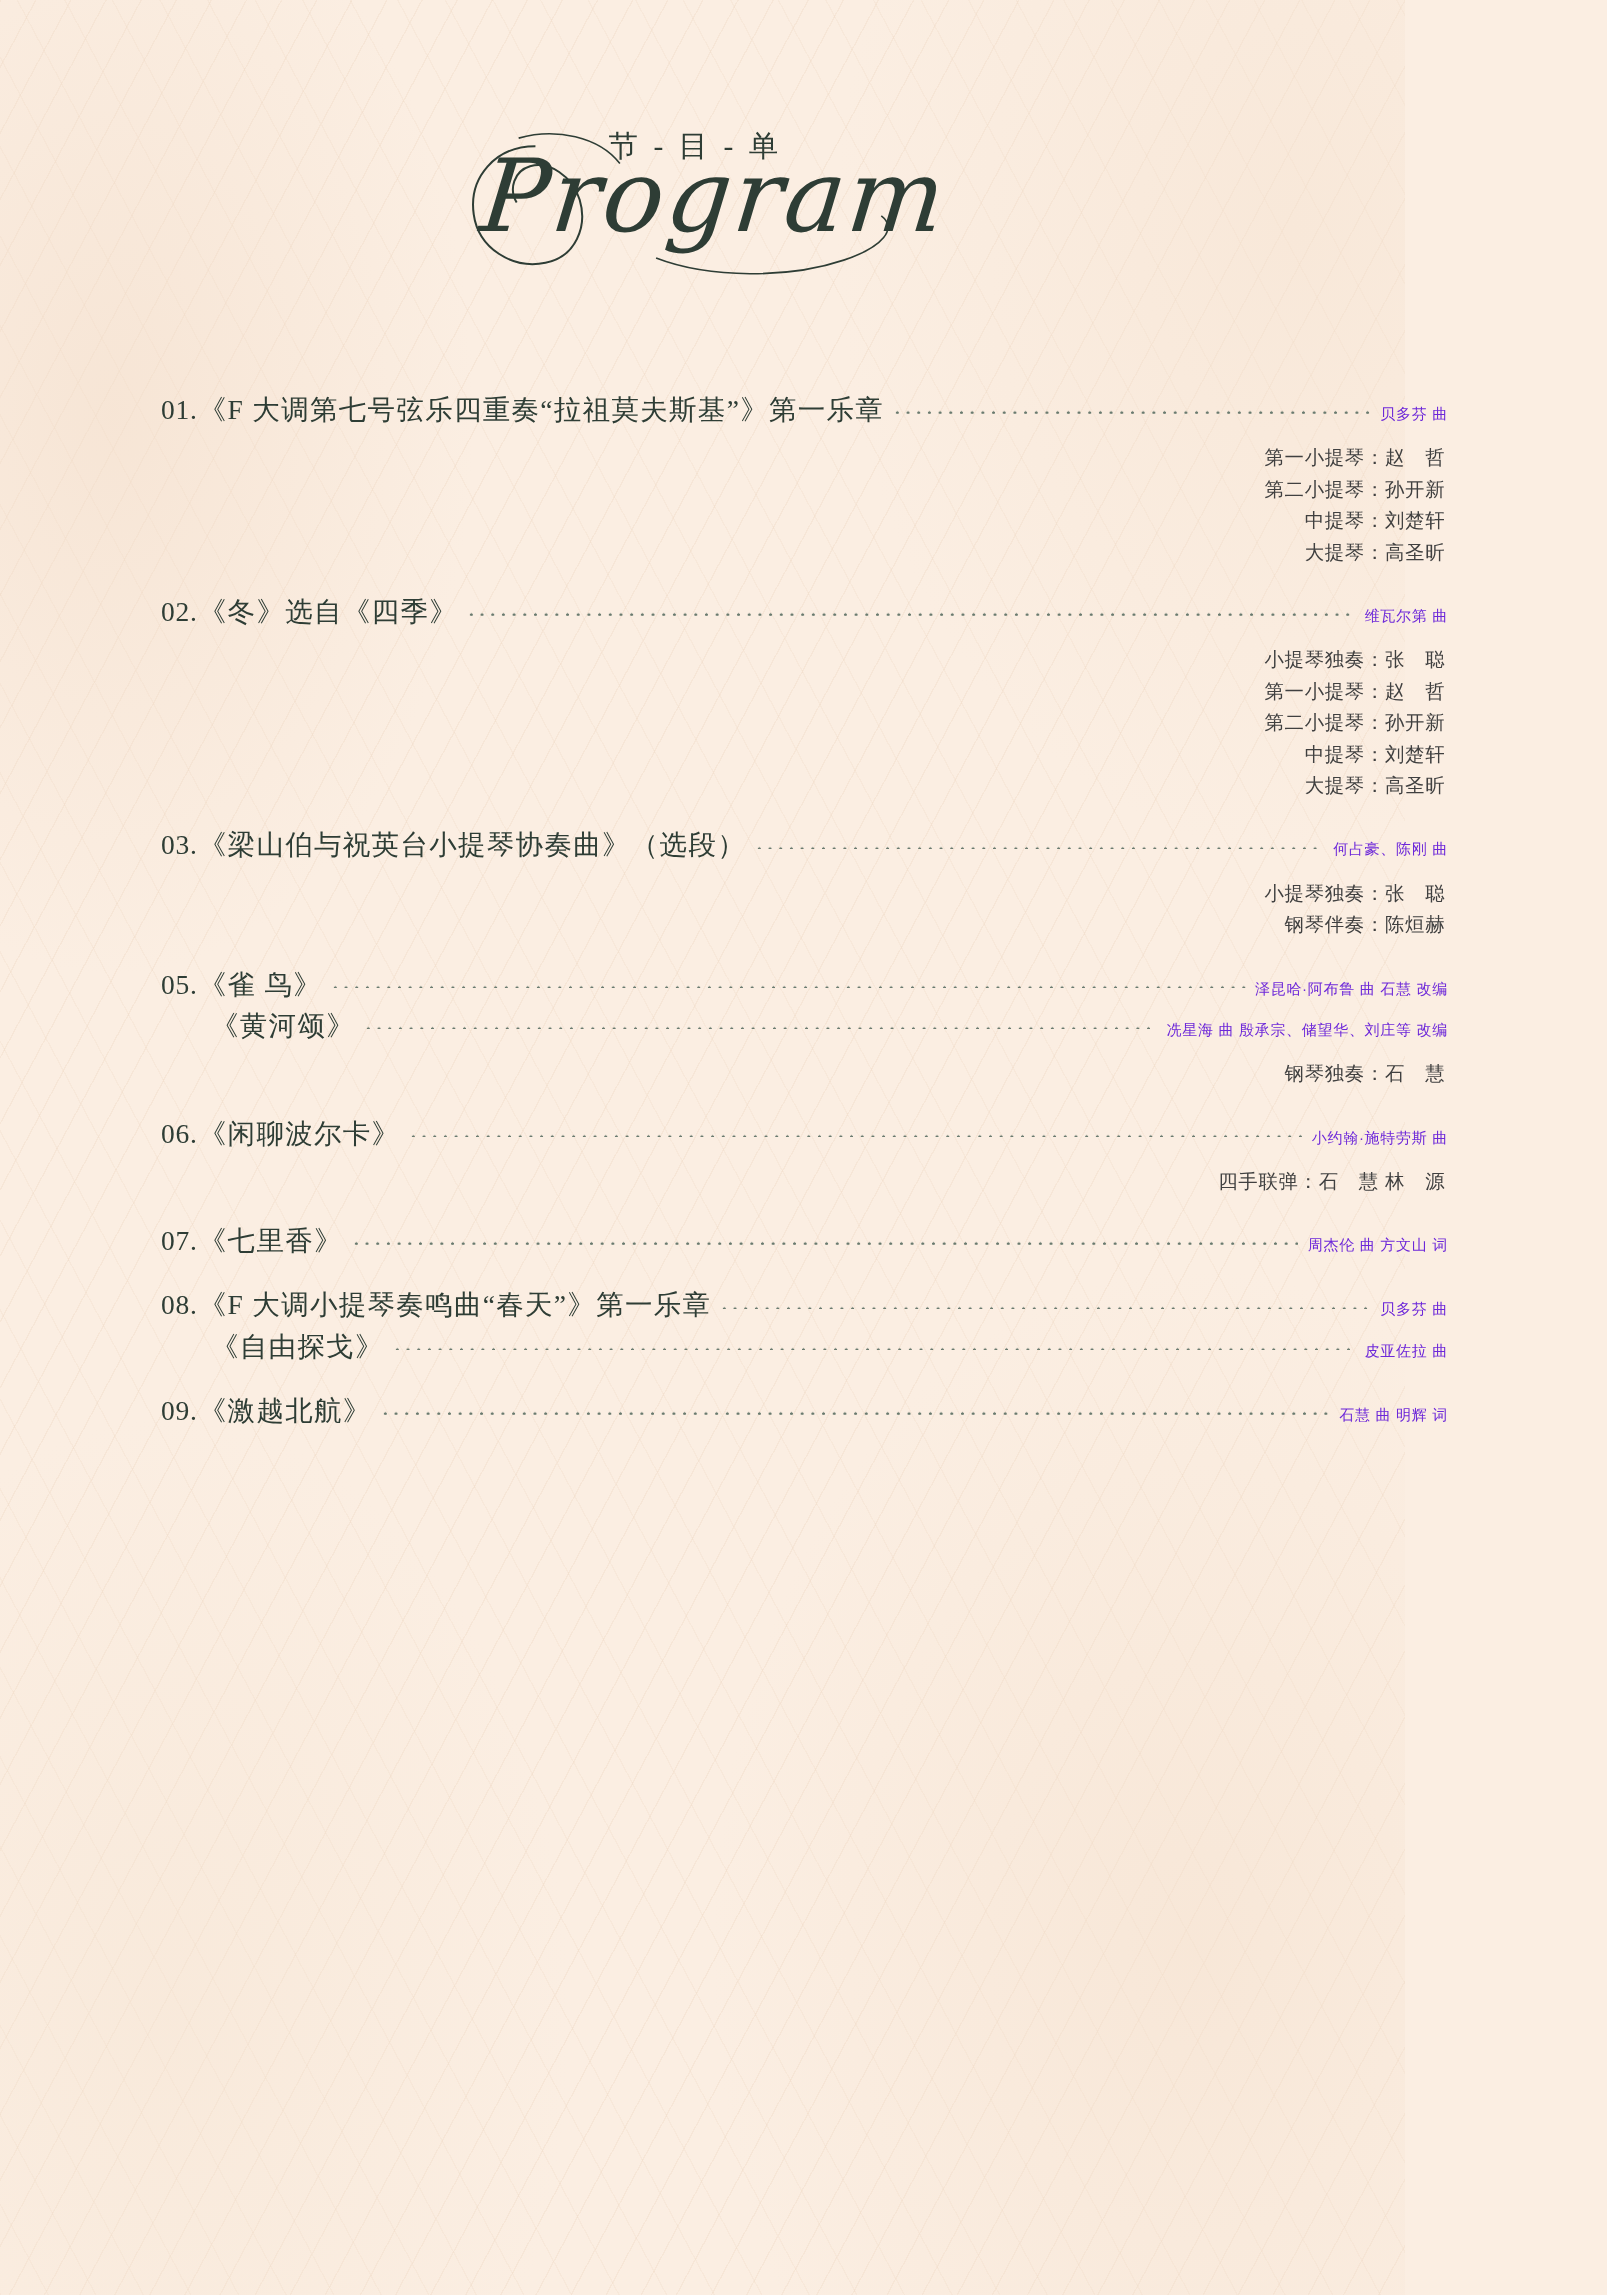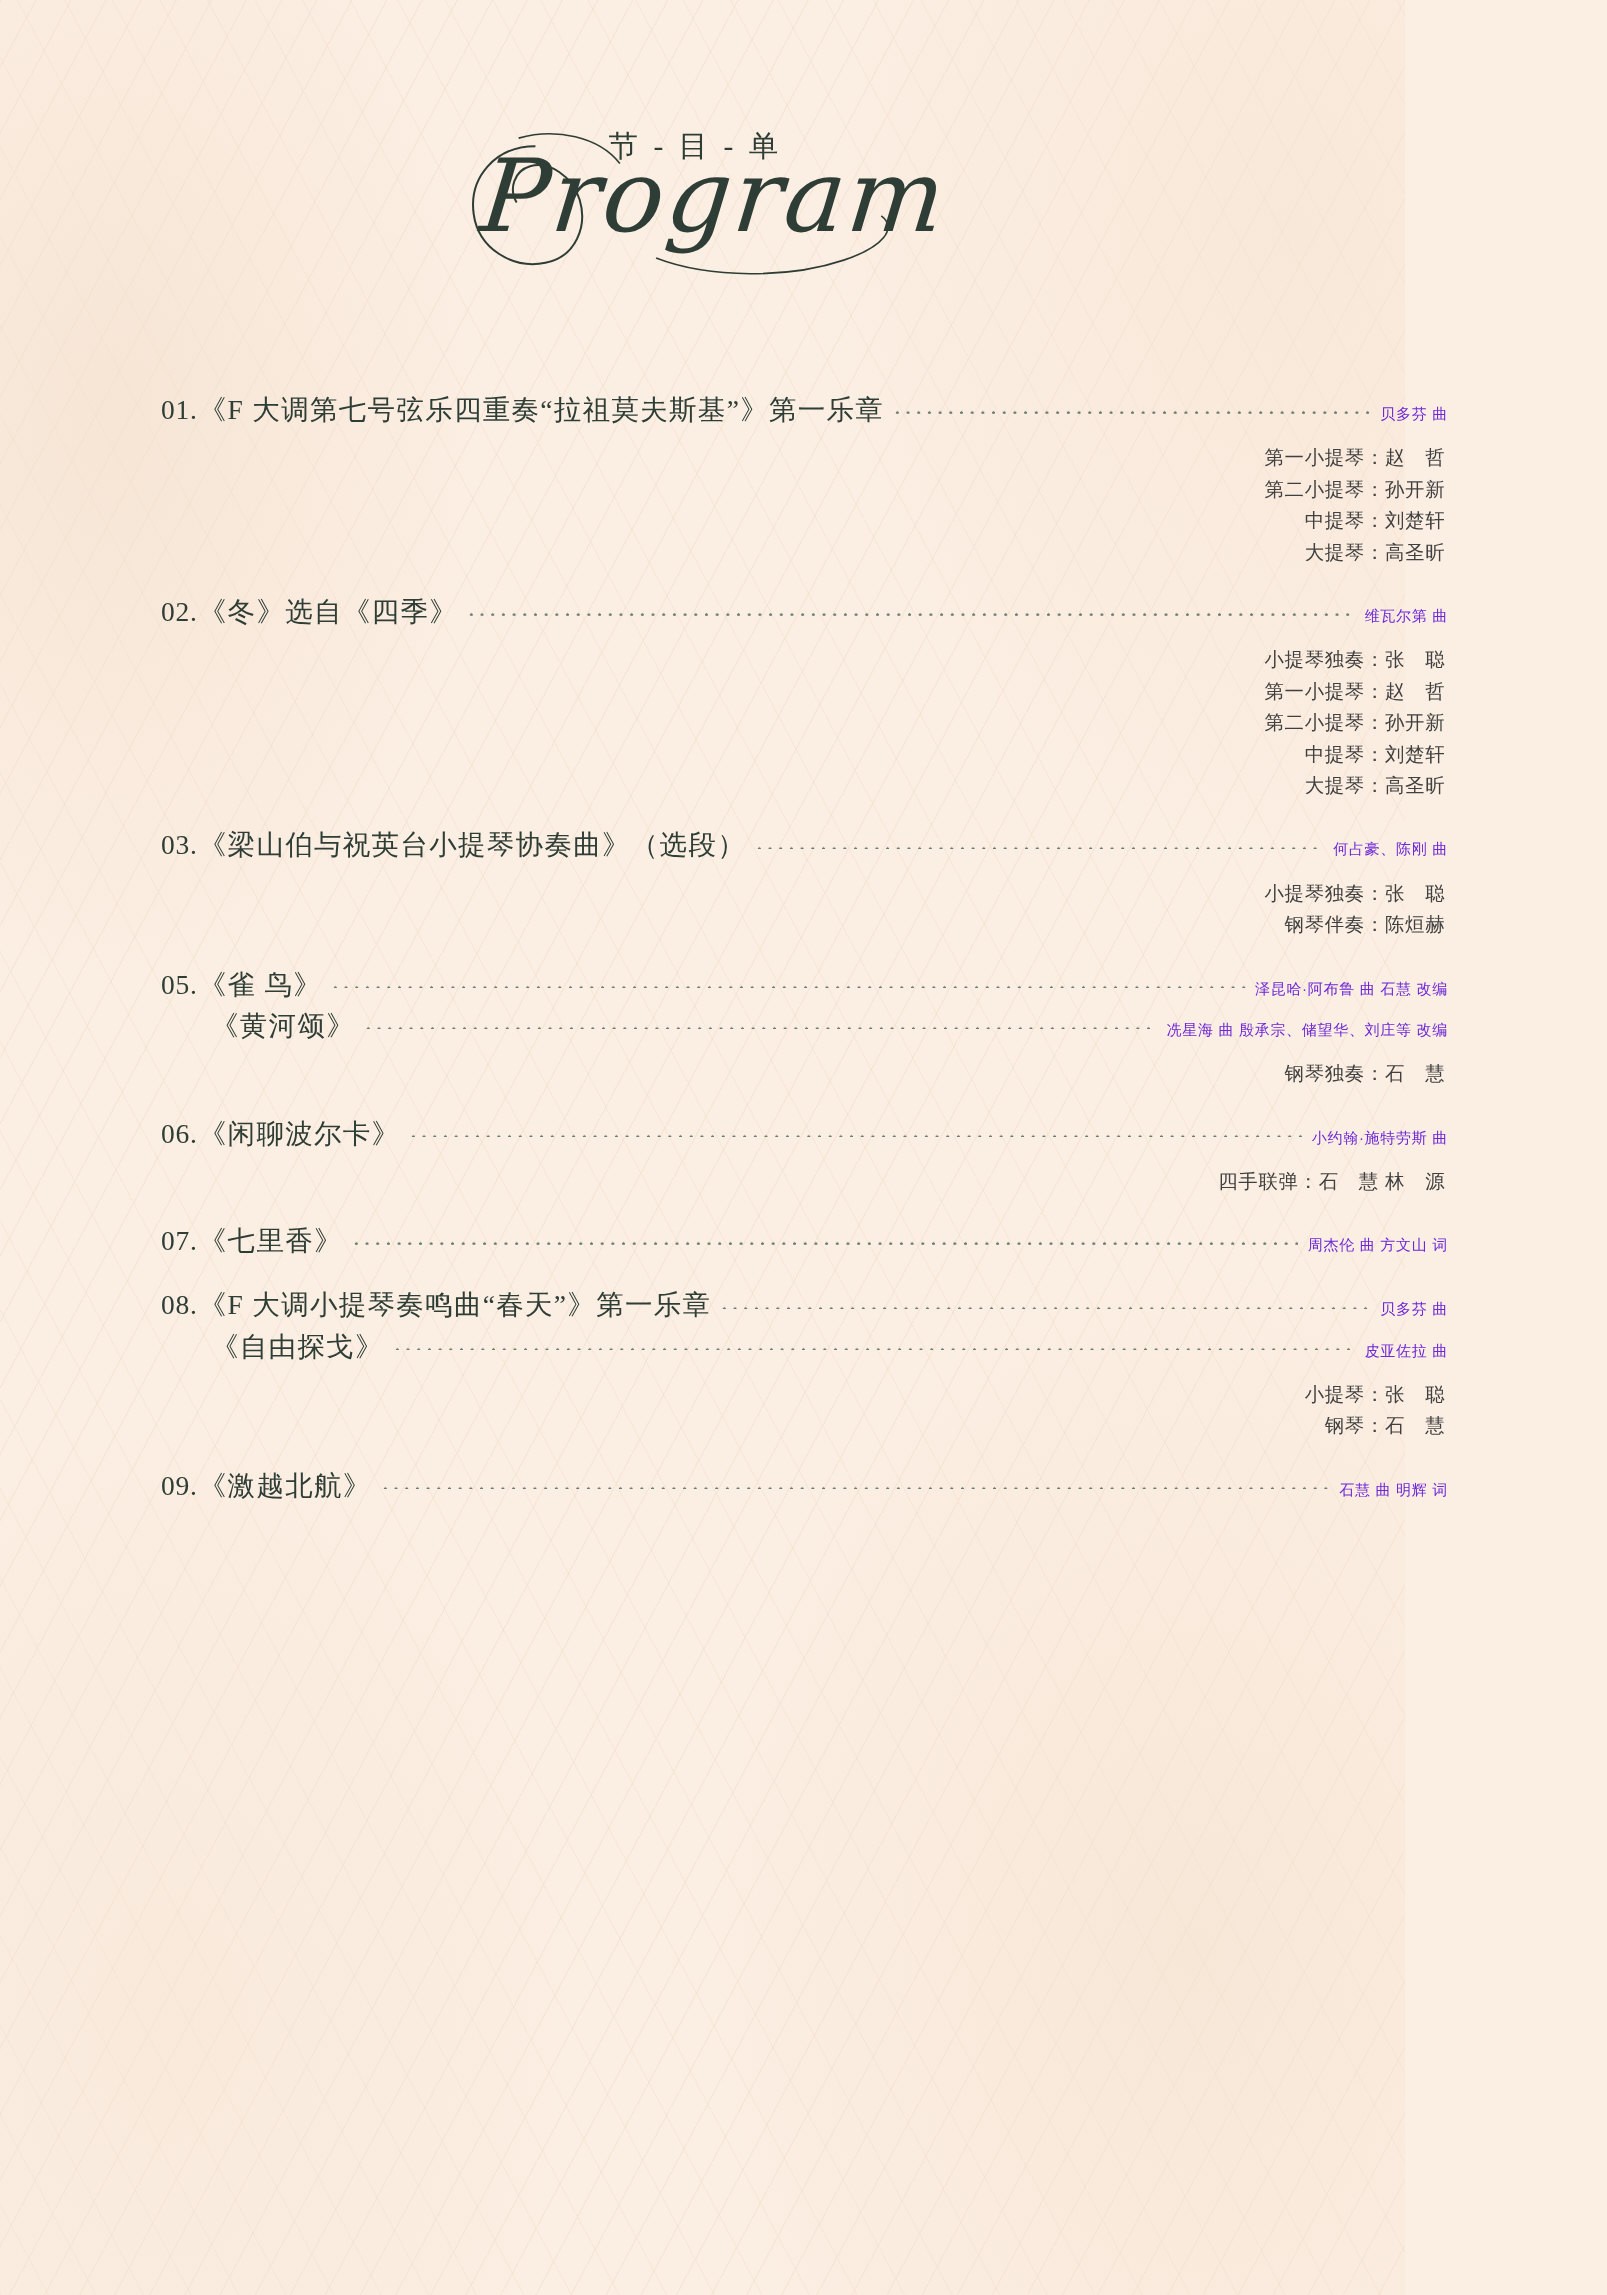--- a/index.html
+++ b/index.html
@@ -259,24 +259,20 @@
         <span class="num">08.</span>
         <span class="piece">《F 大调小提琴奏鸣曲“春天”》第一乐章</span>
         <span class="dots"></span>
         <span class="composer">贝多芬 曲</span>
       </div>
       <div class="line">
         <span class="piece indent">《自由探戈》</span>
         <span class="dots"></span>
         <span class="composer">皮亚佐拉 曲</span>
       </div>
-      <div class="credits">
-        <div class="credit">小提琴：张　聪</div>
-        <div class="credit">钢琴：石　慧</div>
-      </div>
     </div>
 
     <div class="item">
       <div class="line">
         <span class="num">09.</span>
         <span class="piece">《激越北航》</span>
         <span class="dots"></span>
         <span class="composer">石慧 曲 明辉 词</span>
       </div>
     </div>

